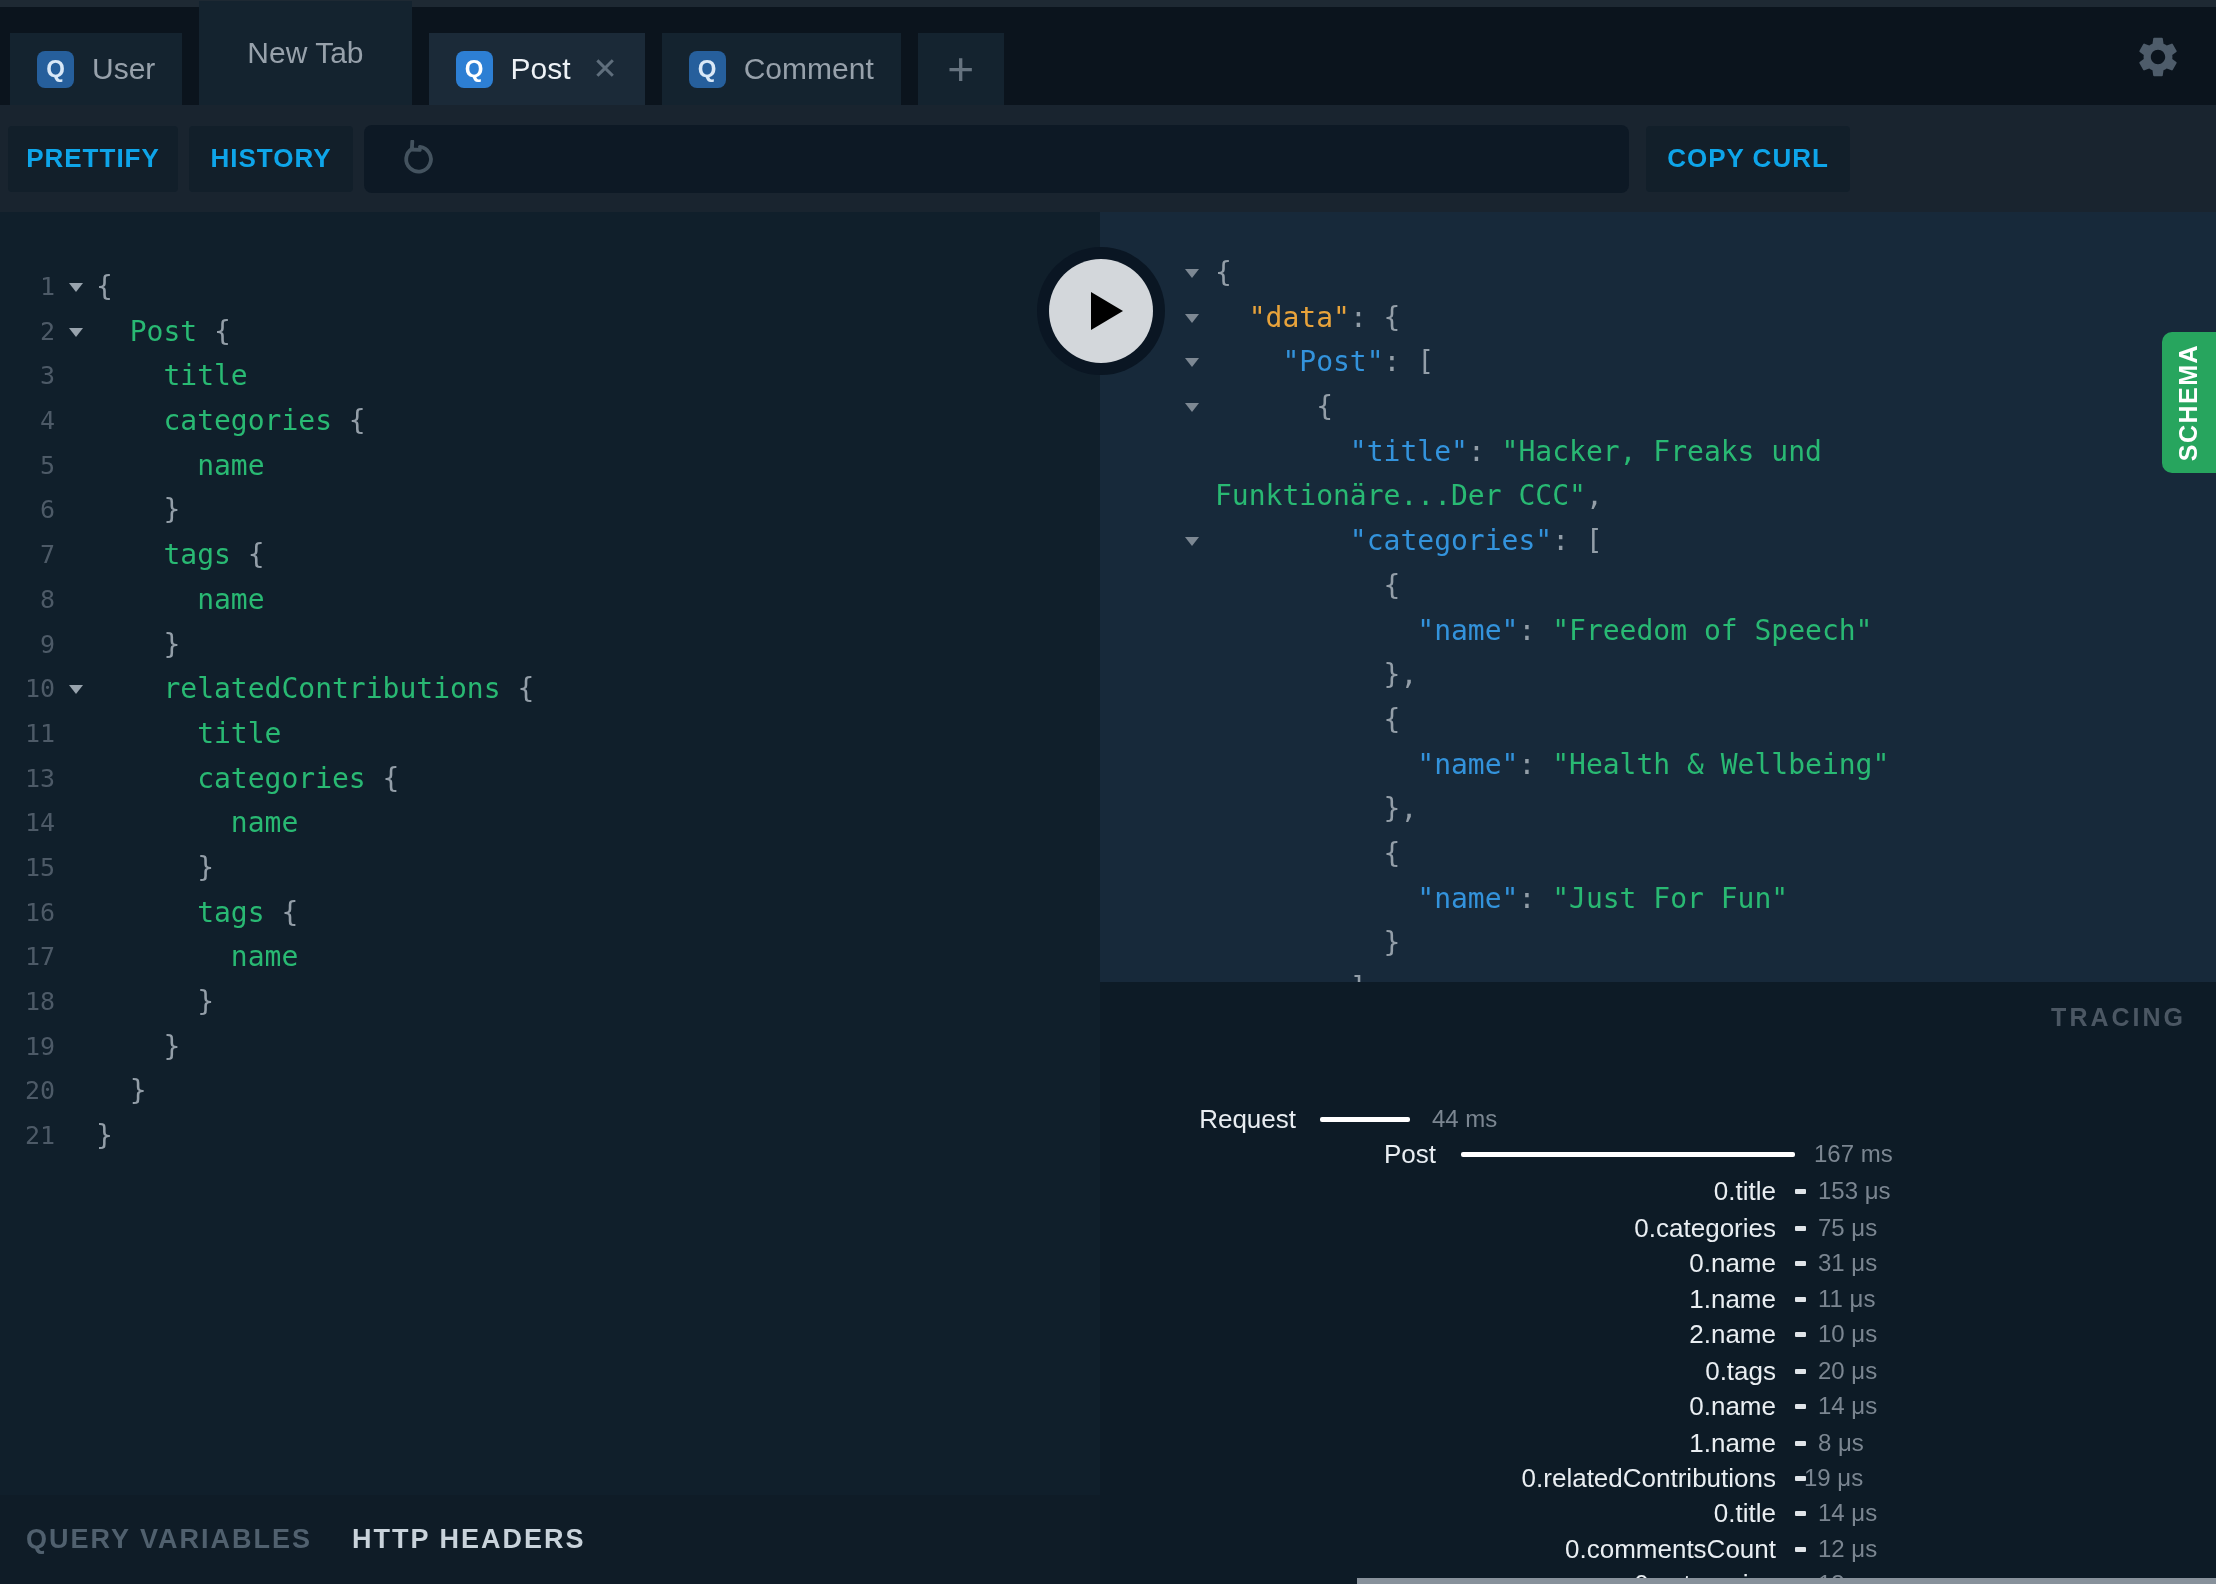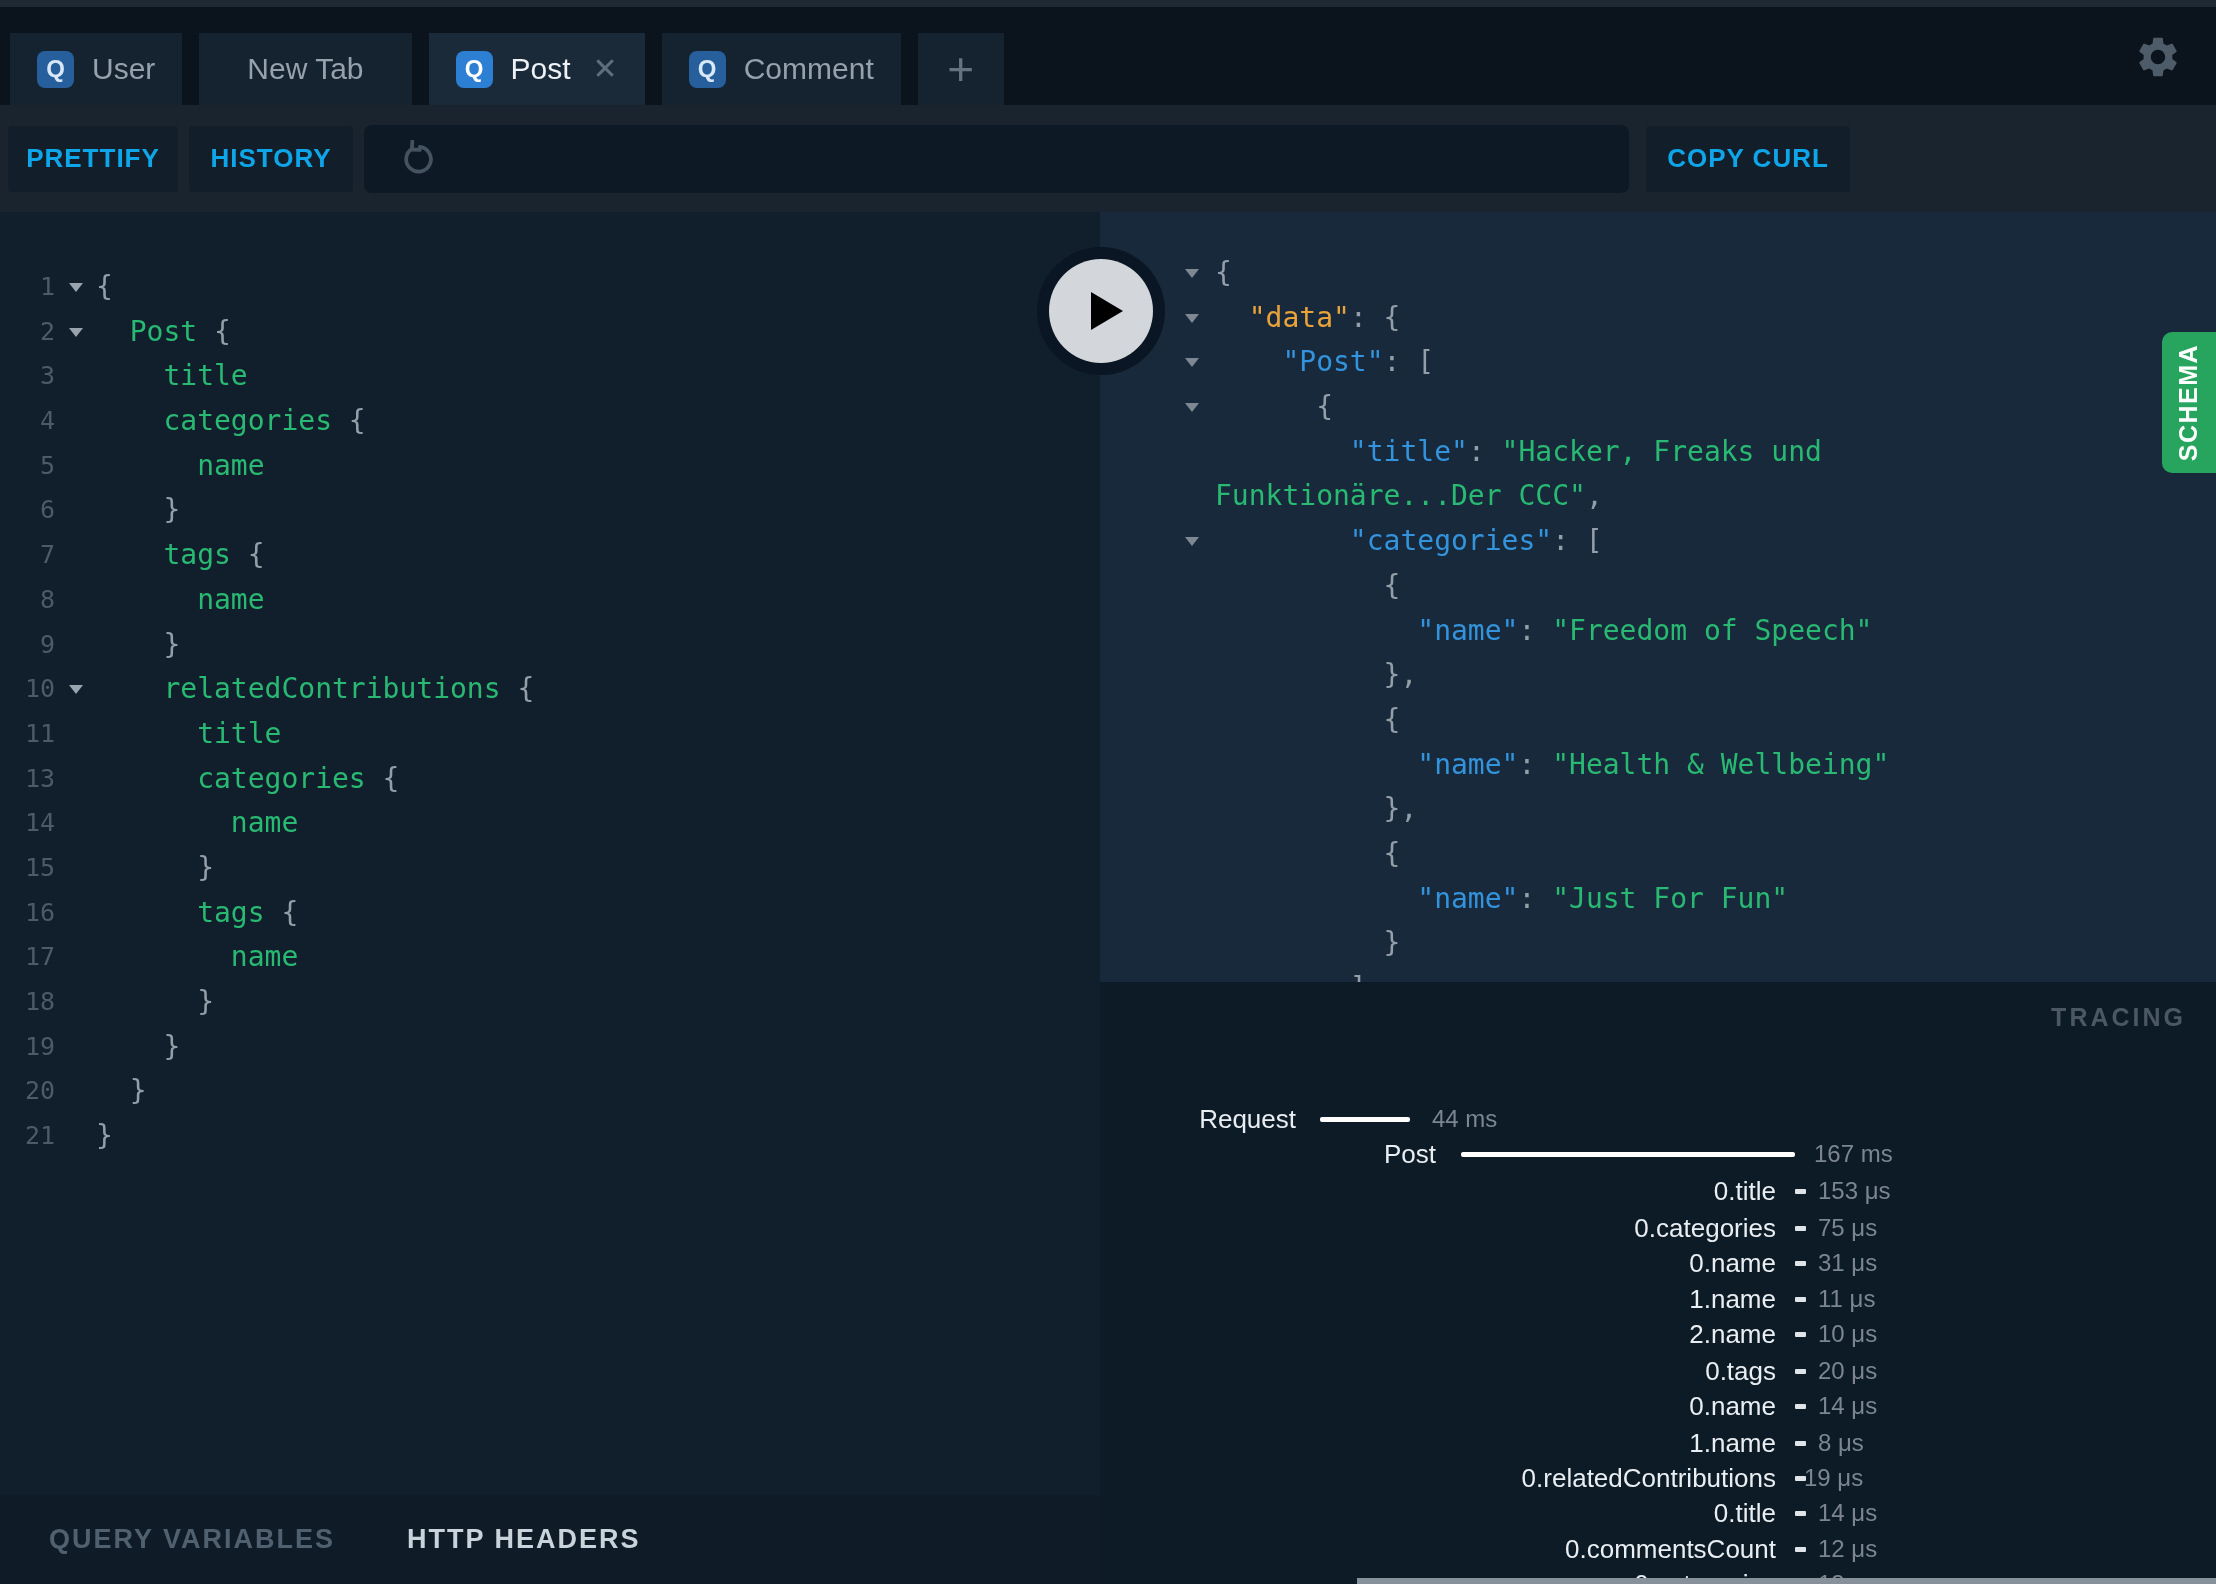--- a/index.html
+++ b/index.html
@@ -7,21 +7,21 @@
     position:relative;width:2216px;height:1584px;overflow:hidden;
     background:#0b141d;font-family:"Liberation Sans",sans-serif;
     -webkit-font-smoothing:antialiased;
   }
   
   .top-strip{position:absolute;top:0;left:0;right:0;height:7px;background:#1e2933;}
   .topbar{position:absolute;top:7px;left:0;right:0;height:98px;background:#0b141d;}
   .tabs{position:absolute;left:10px;bottom:0;display:flex;align-items:flex-end;gap:17px;}
   .tab{height:72px;display:flex;align-items:center;gap:18px;padding:0 27px;
        background:#14232f;color:#97a1ab;font-size:30px;cursor:pointer;white-space:nowrap;}
-  .tab.noicon{padding:0 48px;}
+  .tab.noicon{padding:16px 48px;}
   .tab.active{background:#1b2a38;color:#eef2f6;}
   .badge{width:37px;height:37px;border-radius:8px;background:#265f9c;color:#d9e8f7;
          font-weight:bold;font-size:24px;display:flex;align-items:center;justify-content:center;flex:none;}
   .tab.active .badge{background:#2d7fd4;color:#ffffff;}
   .tab-close{color:#5f6e7c;font-size:30px;margin-left:4px;line-height:1;}
   .tab.add{width:86px;padding:0;justify-content:center;color:#66737f;font-size:46px;font-weight:300;}
   .gear{position:absolute;right:34px;top:26px;cursor:pointer;}
   
   .toolbar{position:absolute;top:105px;left:0;right:0;height:107px;background:#19242f;
            display:flex;align-items:center;}
@@ -42,21 +42,21 @@
   .code{padding-top:53px;font-family:"DejaVu Sans Mono",monospace;font-size:28px;}
   .cl{display:flex;height:44.7px;line-height:44.7px;}
   .cl .num{width:55px;text-align:right;color:#4d5a67;font-size:25px;flex:none;}
   .cl .fold{width:41px;flex:none;position:relative;}
   .cl .fold.has::after{content:"";position:absolute;left:14px;top:18px;width:0;height:0;
       border-left:7px solid transparent;border-right:7px solid transparent;border-top:9px solid #98a3ad;}
   .seg{white-space:pre;}
   .tf{color:#29b973;} .tp{color:#939ea8;}
   
   .vars-bar{position:absolute;top:1495px;left:0;width:1100px;height:89px;background:#0f1c27;
-            display:flex;align-items:center;gap:72px;padding-left:49px;box-sizing:border-box;}
+            display:flex;align-items:center;gap:40px;padding-left:26px;box-sizing:border-box;}
   .qv{color:#50606e;font-size:27px;font-weight:bold;letter-spacing:2px;cursor:pointer;}
   .hh{color:#c9d3db;font-size:27px;font-weight:bold;letter-spacing:2px;cursor:pointer;}
   
   .response-pane{position:absolute;top:212px;left:1100px;width:1116px;height:770px;
                  background:#17293a;overflow:hidden;}
   .resp{padding-top:39px;font-family:"DejaVu Sans Mono",monospace;font-size:28px;}
   .rl{position:relative;height:44.7px;line-height:44.7px;padding-left:115px;white-space:pre;}
   .rl .tri{position:absolute;left:85px;top:18px;width:0;height:0;cursor:pointer;
       border-left:7px solid transparent;border-right:7px solid transparent;border-top:9px solid #7d8893;}
   .kb{color:#3393dc;} .ko{color:#e8a33b;} .vs{color:#29b973;}

